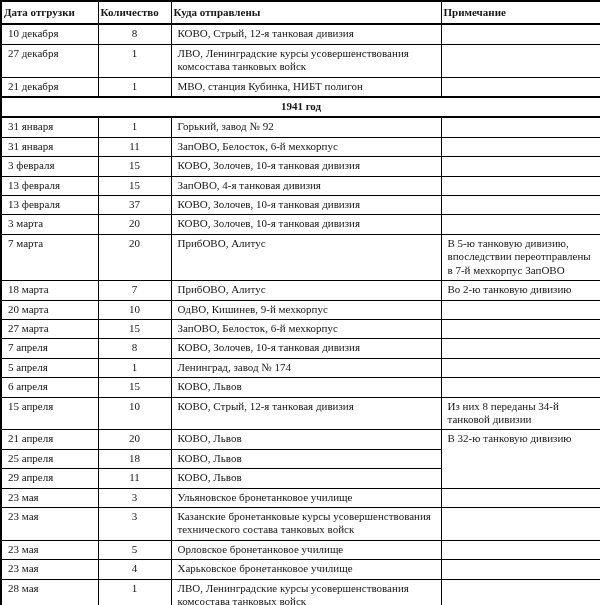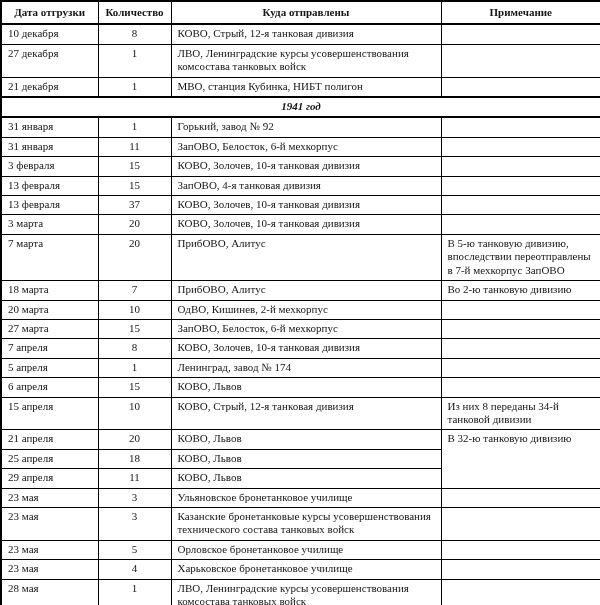--- a/index.html
+++ b/index.html
@@ -22,33 +22,32 @@
   .shipments th, .shipments td {
     border: 1px solid #000;
     font-size: 11px;
     line-height: 1.22;
     vertical-align: top;
     padding: 2px 5px 3px 6px;
     overflow: hidden;
   }
   .shipments thead th {
     font-weight: bold;
-    text-align: center;
+    text-align: left;
     padding: 4px 2px;
     border-bottom-width: 2px;
   }
   .shipments td.qty {
     text-align: center;
     padding-left: 2px;
     padding-right: 2px;
   }
   .shipments tr.year-row td {
     text-align: center;
     font-weight: bold;
-    font-style: italic;
     padding: 2px 0 3px 0;
     border-top-width: 2px;
     border-bottom-width: 2px;
   }
 </style>
 </head>
 <body>
 
 <table class="shipments">
   <colgroup>
@@ -135,21 +134,21 @@
       </tr>
       <tr>
         <td>18 марта</td>
         <td class="qty">7</td>
         <td>ПрибОВО, Алитус</td>
         <td>Во 2-ю танковую дивизию</td>
       </tr>
       <tr>
         <td>20 марта</td>
         <td class="qty">10</td>
-        <td>ОдВО, Кишинев, 2-й мехкорпус</td>
+        <td>ОдВО, Кишинев, 9-й мехкорпус</td>
         <td></td>
       </tr>
       <tr>
         <td>27 марта</td>
         <td class="qty">15</td>
         <td>ЗапОВО, Белосток, 6-й мехкорпус</td>
         <td></td>
       </tr>
       <tr>
         <td>7 апреля</td>

